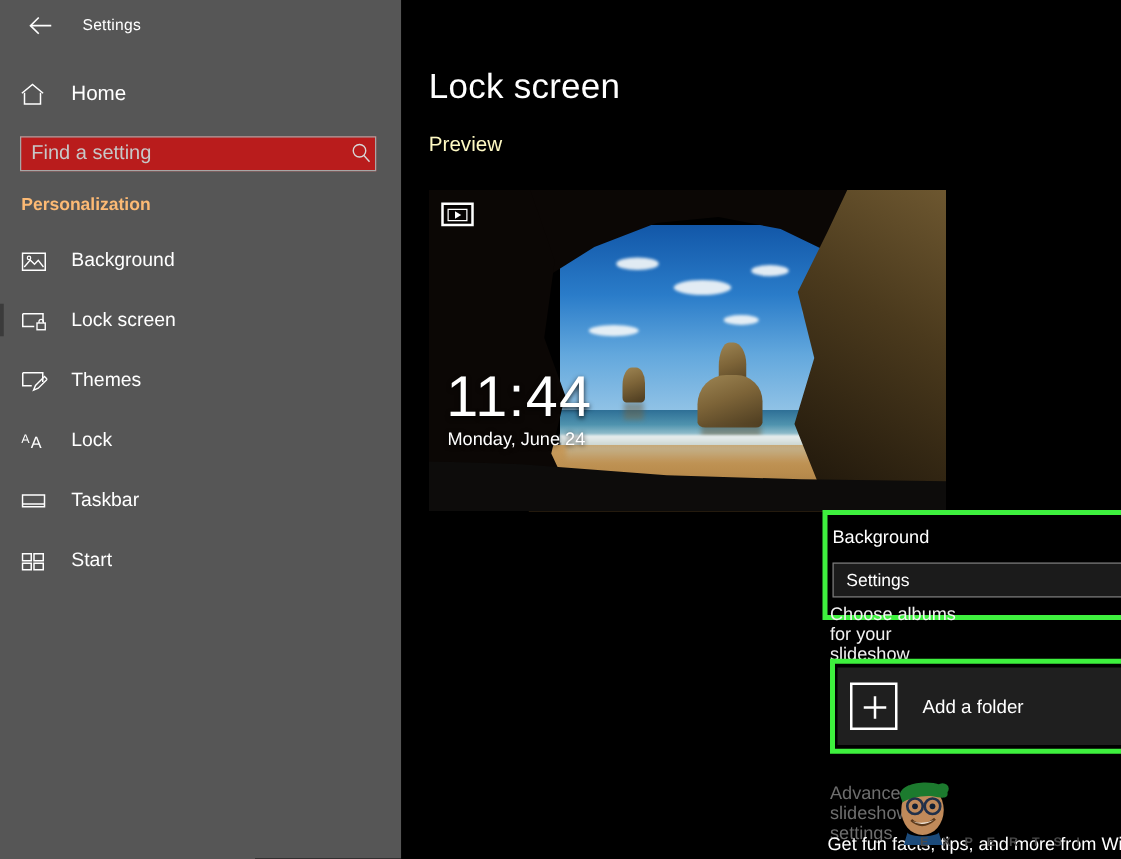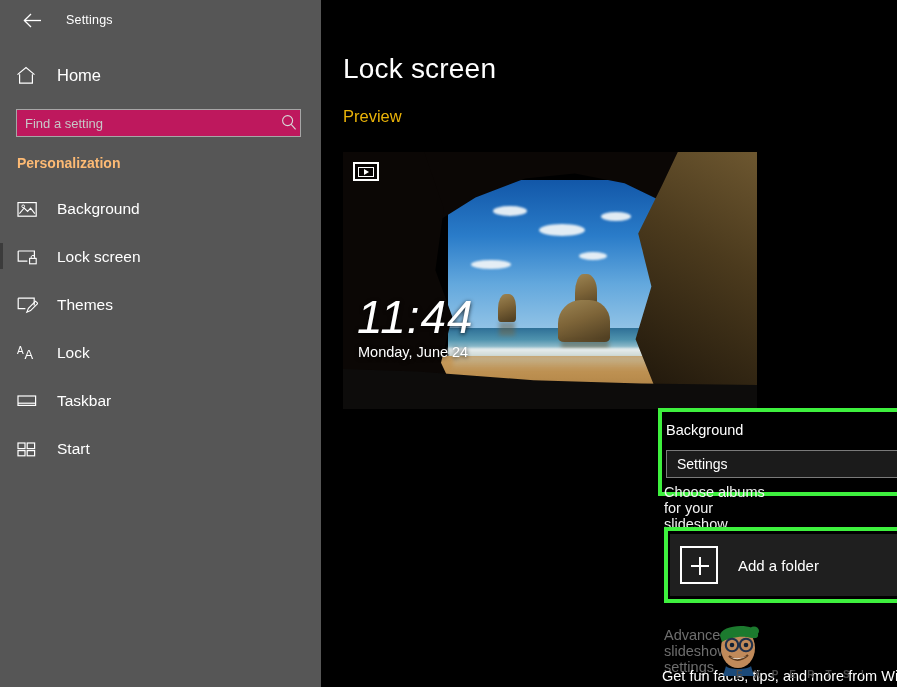--- a/index.html
+++ b/index.html
@@ -33,24 +33,24 @@
   .home-row {
     display: flex; align-items: center;
     height: 40px; padding-left: 16px; margin-top: 15px;
   }
   .home-icon { width: 26px; display:flex; align-items:center; color:#fff; }
   .home-label { color: #ffffff; font-size: 16.5px; margin-left: 15px; }
 
   .search-wrap { margin: 14px 16px 0 16px; position: relative; }
   .search-box {
     width: 285px; height: 28px;
-    background: #be185d;
+    background: #b91c1c;
     border: 1px solid #a6a6a6;
     color: #cfcfcf;
-    font-size: 13px;
+    font-size: 16px;
     padding: 0 28px 0 8px;
     font-family: "Liberation Sans", sans-serif;
     outline: none;
   }
   .search-box::placeholder { color: #c7c7c7; }
   .search-icon {
     position: absolute; right: 8px; top: 5px;
     color: #d8d8d8; width: 16px; height: 18px;
   }
 
@@ -79,21 +79,21 @@
   
   .main {
     flex: 1; height: 687px; background: #000000;
     position: relative; padding-left: 22px;
   }
   .page-title {
     color: #ffffff; font-size: 28px; font-weight: normal;
     margin-top: 53px; letter-spacing: .2px;
   }
   .subhead {
-    color: #eab308; font-size: 16.5px; margin-top: 22px;
+    color: #fef9c3; font-size: 16.5px; margin-top: 22px;
   }
 
   
   .preview {
     position: absolute; left: 22px; top: 152px;
     width: 414px; height: 257px;
     overflow: hidden; background:#000;
   }
   .pv-scene { position: absolute; inset: 0; }
   
@@ -169,21 +169,20 @@
     border-left: 5px solid #ffffff;
     border-top: 3.5px solid transparent;
     border-bottom: 3.5px solid transparent;
     margin-left: 1px;
   }
   .pv-clock {
     position: absolute; left: 14px; top: 138px;
     color: #ffffff; font-size: 46px; font-weight: 300; letter-spacing: 1px;
     text-shadow: 0 1px 4px rgba(0,0,0,.85);
     font-family: "Liberation Sans", sans-serif;
-    font-style: italic;
   }
   .pv-date {
     position: absolute; left: 15px; top: 192px;
     color: #ffffff; font-size: 14.5px; font-weight: 400;
     text-shadow: 0 1px 4px rgba(0,0,0,.85);
   }
 
   
   .anno { position: absolute; border: 4px solid #3ef03e; }
   .anno-bg   { left: 337px; top: 408px; width: 307px; height: 88px; }

